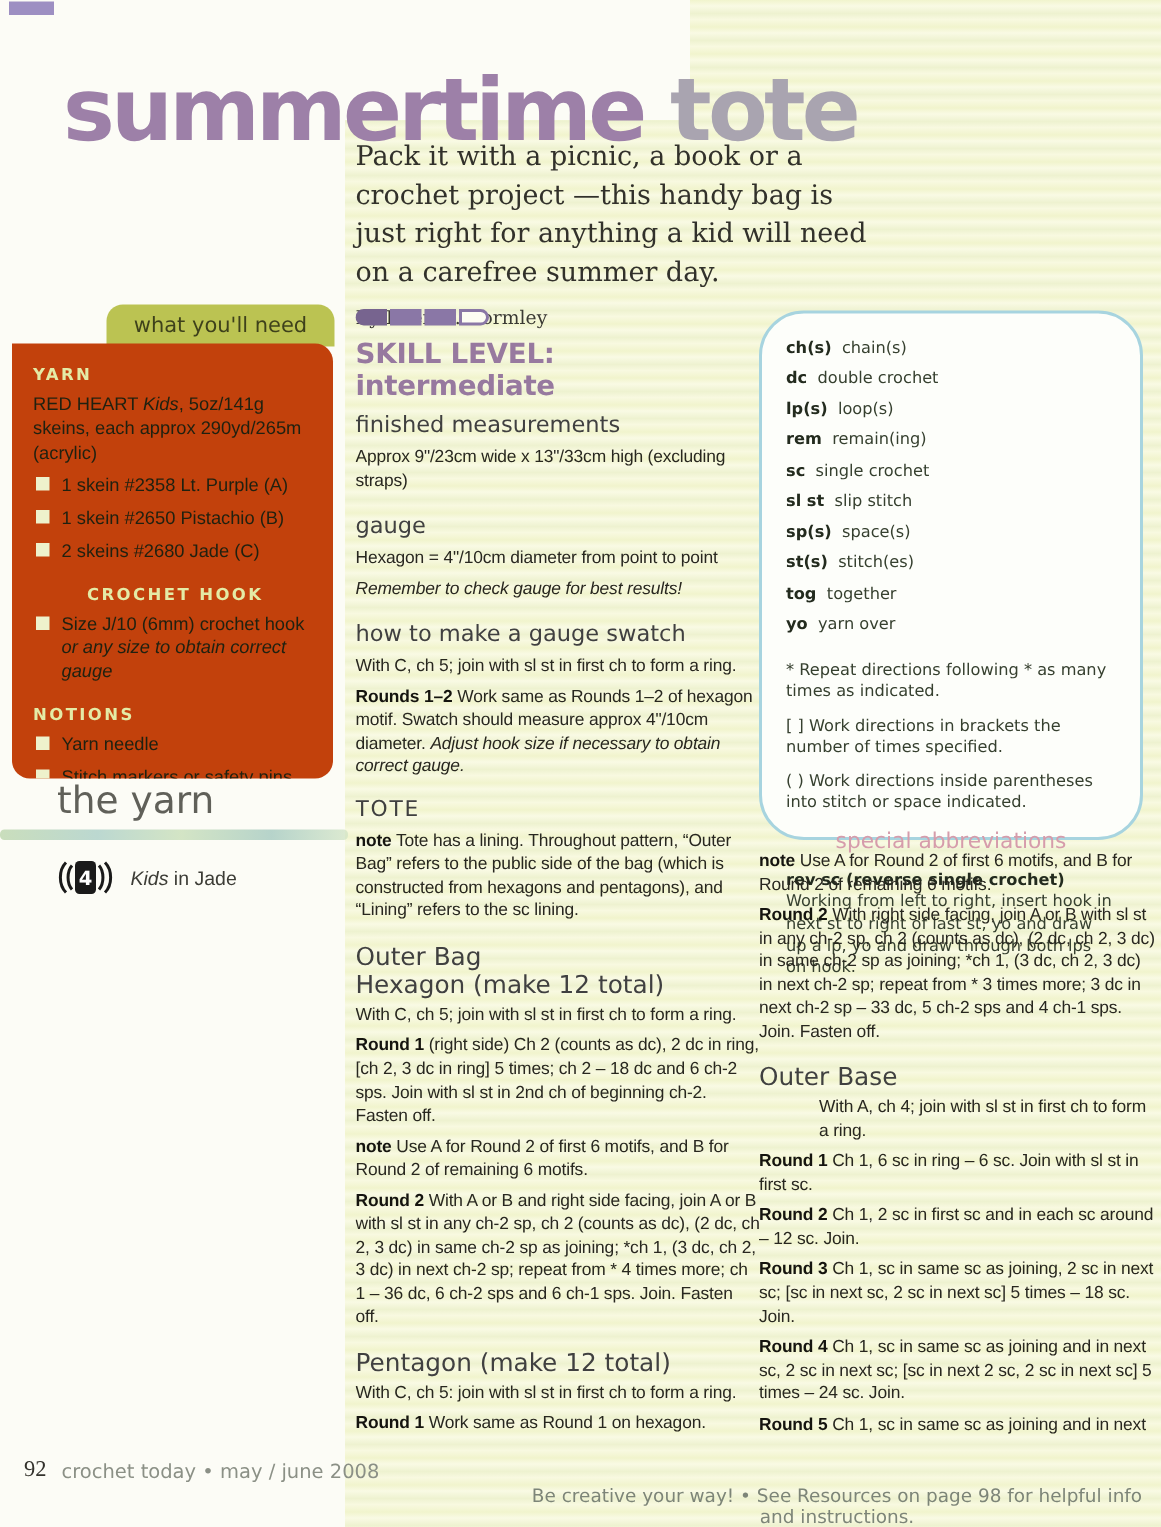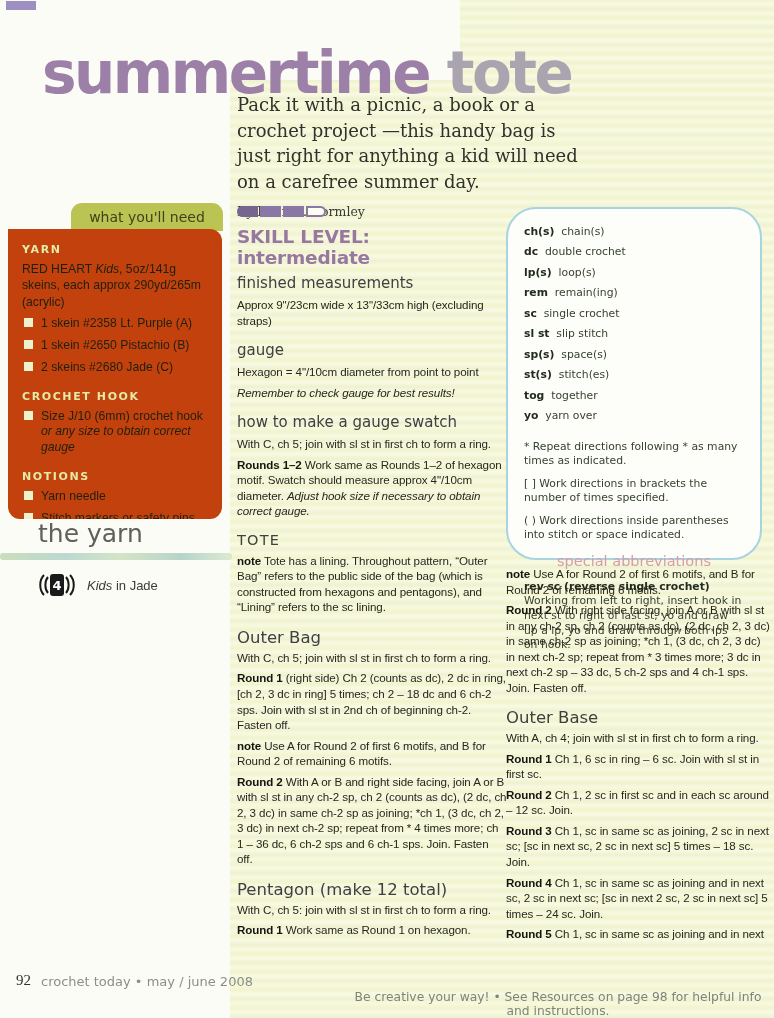--- a/index.html
+++ b/index.html
@@ -113,21 +113,21 @@
       <span>1 skein #2358 Lt. Purple (A)</span>
     </div>
   <div class="chk-row">
       <span class="chk"></span>
       <span>1 skein #2650 Pistachio (B)</span>
     </div>
   <div class="chk-row">
       <span class="chk"></span>
       <span>2 skeins #2680 Jade (C)</span>
     </div>
-  <div class="side-h" style="margin-top:14px;">CROCHET HOOK</div>
+  <div class="side-h" style="margin-top:14px;margin-left:36px;">CROCHET HOOK</div>
   <div class="chk-row">
       <span class="chk"></span>
       <span><span>Size J/10 (6mm) crochet hook </span><span class="it">or any size to obtain correct gauge</span></span>
     </div>
   <div class="side-h" style="margin-top:14px;">NOTIONS</div>
   <div class="chk-row">
       <span class="chk"></span>
       <span>Yarn needle</span>
     </div>
   <div class="chk-row">
@@ -167,20 +167,21 @@
   <p class="body-p it">Remember to check gauge for best results!</p>
 
   <div class="h-purple">how to make a gauge swatch</div>
   <p class="body-p">With C, ch 5; join with sl st in first ch to form a ring.</p>
   <p class="body-p"><b>Rounds 1–2</b><span> Work same as Rounds 1–2 of hexagon motif. Swatch should measure approx 4"/10cm diameter. </span><span class="it">Adjust hook size if necessary to obtain correct gauge.</span></p>
 
   <div class="h-purple caps">TOTE</div>
   <p class="body-p"><b>note</b><span> Tote has a lining. Throughout pattern, “Outer Bag” refers to the public side of the bag (which is constructed from hexagons and pentagons), and “Lining” refers to the sc lining.</span></p>
 
   <div class="h-purple big">Outer Bag</div>
+  <div class="h-purple sub">Hexagon (make 12 total)</div>
   <p class="body-p" style="margin-top:3px;">With C, ch 5; join with sl st in first ch to form a ring.</p>
   <p class="body-p"><b>Round 1</b><span> (right side) Ch 2 (counts as dc), 2 dc in ring, [ch 2, 3 dc in ring] 5 times; ch 2 – 18 dc and 6 ch-2 sps. Join with sl st in 2nd ch of beginning ch-2. Fasten off.</span></p>
   <p class="body-p"><b>note</b><span> Use A for Round 2 of first 6 motifs, and B for Round 2 of remaining 6 motifs.</span></p>
   <p class="body-p"><b>Round 2</b><span> With A or B and right side facing, join A or B with sl st in any ch-2 sp, ch 2 (counts as dc), (2 dc, ch 2, 3 dc) in same ch-2 sp as joining; *ch 1, (3 dc, ch 2, 3 dc) in next ch-2 sp; repeat from * 4 times more; ch 1 – 36 dc, 6 ch-2 sps and 6 ch-1 sps. Join. Fasten off.</span></p>
 
   <div class="h-purple sub" style="margin-top:13px;">Pentagon (make 12 total)</div>
   <p class="body-p" style="margin-top:3px;">With C, ch 5: join with sl st in first ch to form a ring.</p>
   <p class="body-p"><b>Round 1</b><span> Work same as Round 1 on hexagon.</span></p>
 </div>
 
@@ -206,21 +207,21 @@
   </div>
   <div class="abbr-special">special abbreviations</div>
   <p class="abbr-rev"><b>rev sc (reverse single crochet)</b><span> Working from left to right, insert hook in next st to right of last st, yo and draw up a lp, yo and draw through both lps on hook.</span></p>
 </div>
 
 <div class="col-right">
   <p class="body-p" style="margin-top:0;"><b>note</b><span> Use A for Round 2 of first 6 motifs, and B for Round 2 of remaining 6 motifs.</span></p>
   <p class="body-p"><b>Round 2</b><span> With right side facing, join A or B with sl st in any ch-2 sp, ch 2 (counts as dc), (2 dc, ch 2, 3 dc) in same ch-2 sp as joining; *ch 1, (3 dc, ch 2, 3 dc) in next ch-2 sp; repeat from * 3 times more; 3 dc in next ch-2 sp – 33 dc, 5 ch-2 sps and 4 ch-1 sps. Join. Fasten off.</span></p>
 
   <div class="h-purple big">Outer Base</div>
-  <p class="body-p" style="margin-top:3px;">With A, ch 4; join with sl st in first ch to form a ring.</p>
+  <p class="body-p" style="margin-top:3px;margin-left:40px;">With A, ch 4; join with sl st in first ch to form a ring.</p>
   <p class="body-p"><b>Round 1</b><span> Ch 1, 6 sc in ring – 6 sc. Join with sl st in first sc.</span></p>
   <p class="body-p"><b>Round 2</b><span> Ch 1, 2 sc in first sc and in each sc around – 12 sc. Join.</span></p>
   <p class="body-p"><b>Round 3</b><span> Ch 1, sc in same sc as joining, 2 sc in next sc; [sc in next sc, 2 sc in next sc] 5 times – 18 sc. Join.</span></p>
   <p class="body-p"><b>Round 4</b><span> Ch 1, sc in same sc as joining and in next sc, 2 sc in next sc; [sc in next 2 sc, 2 sc in next sc] 5 times – 24 sc. Join.</span></p>
   <p class="body-p"><b>Round 5</b><span> Ch 1, sc in same sc as joining and in next</span></p>
 </div>
 
 <div class="footer-left">
   <span class="page-num">92</span>
   <span class="mag-name">crochet today • may / june 2008</span>

